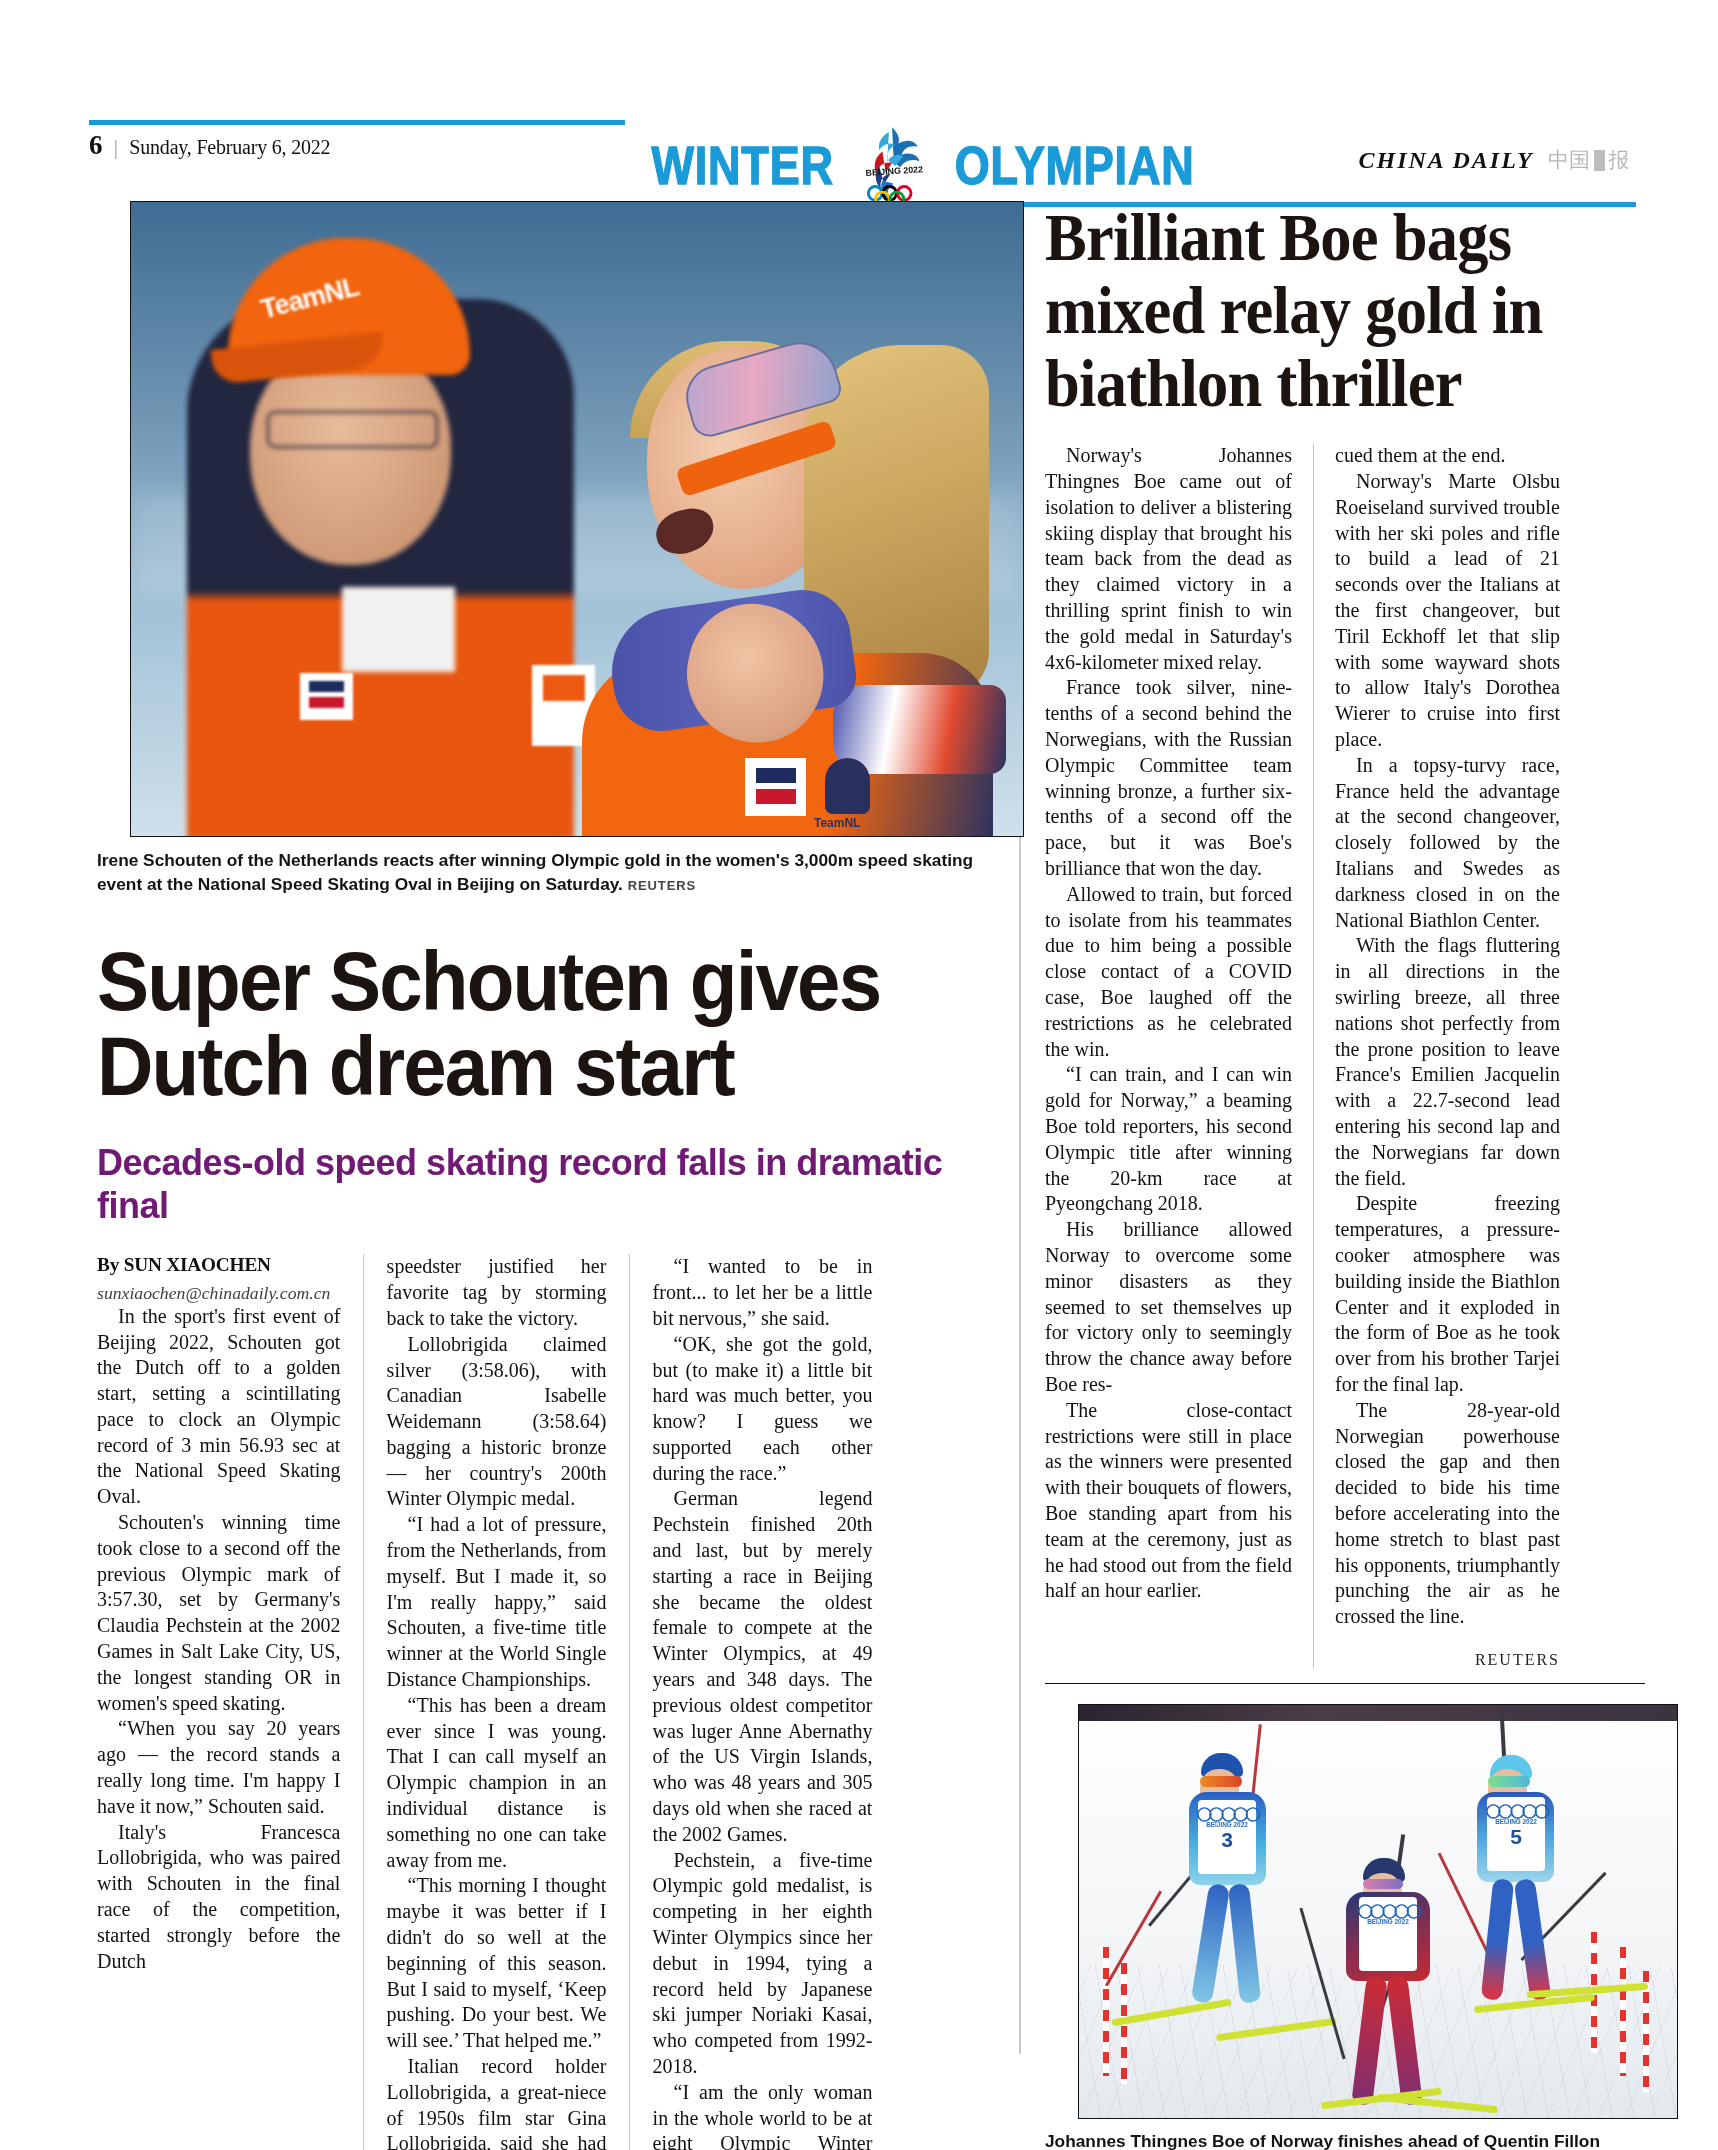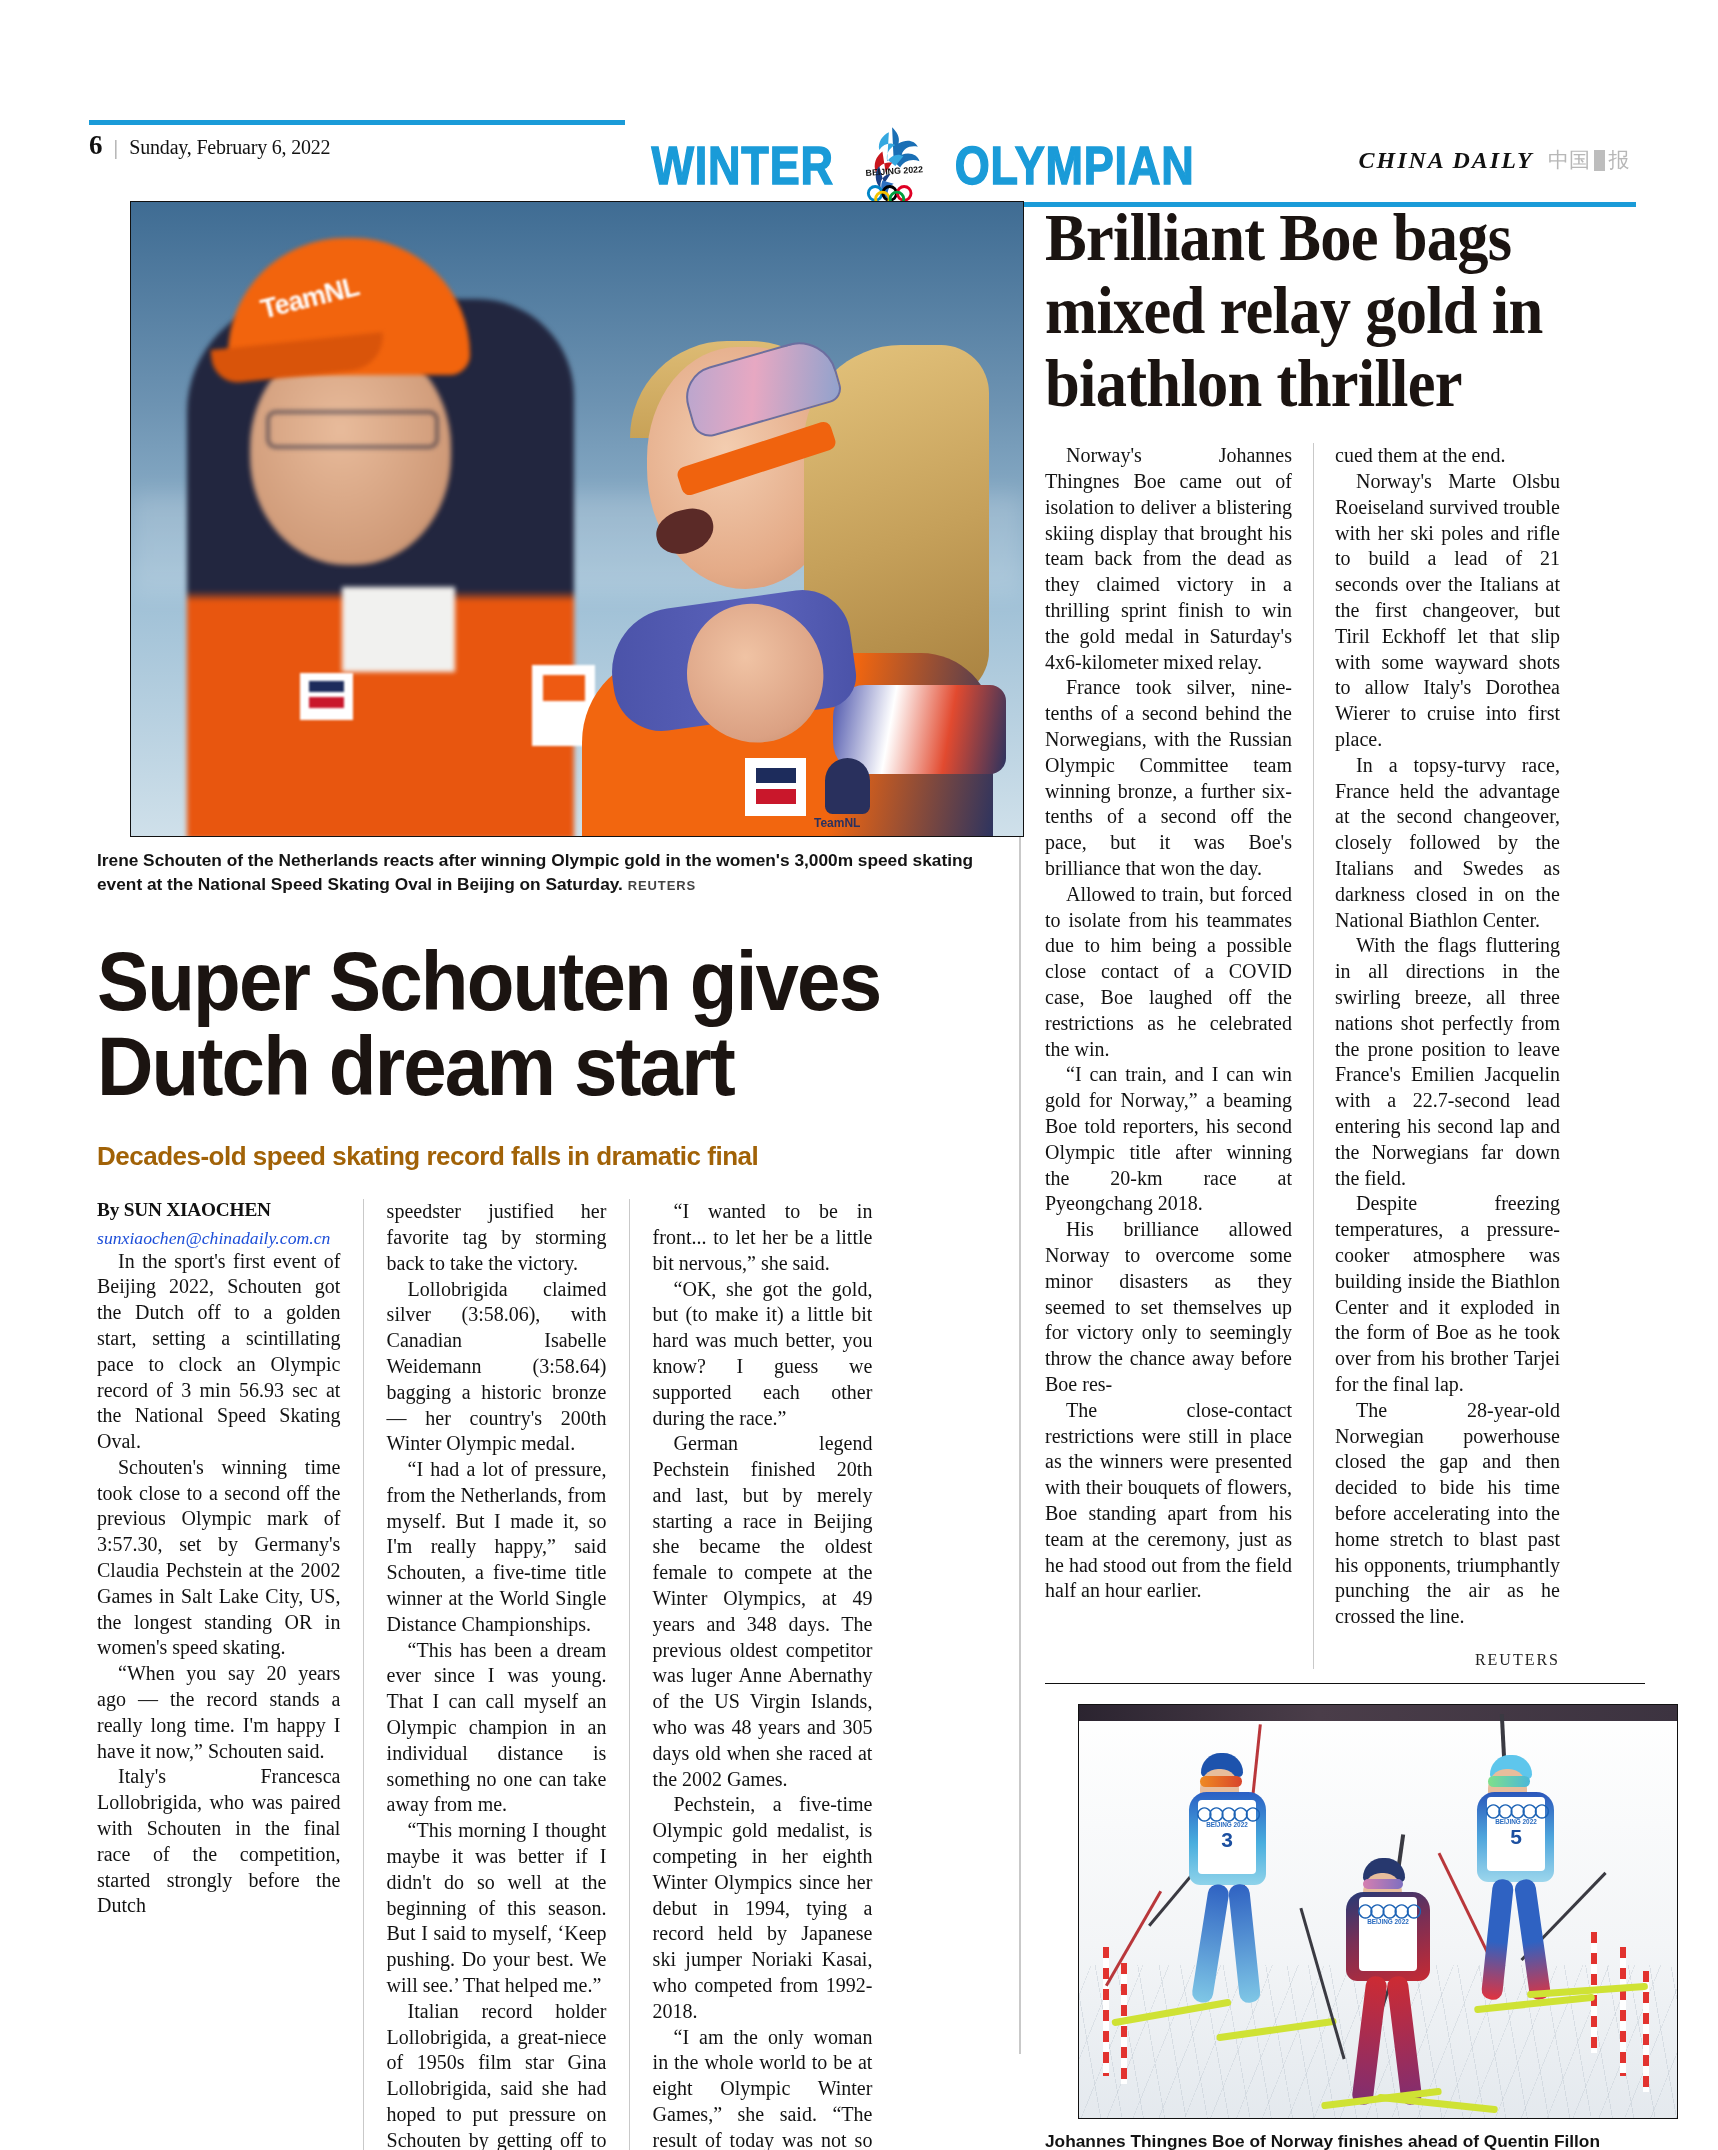--- a/index.html
+++ b/index.html
@@ -477,24 +477,24 @@
     font-size: 84px;
     line-height: 1.02;
     letter-spacing: -2px;
     color: #1b1411;
     margin-top: 42px;
     transform: scaleX(0.93);
     transform-origin: left center;
   }
   .subhead {
     font-family: "Liberation Sans", sans-serif;
-    font-size: 26px;
+    font-size: 36px;
     line-height: 1.2;
     letter-spacing: -0.5px;
-    color: #a16207;
+    color: #701a75;
     margin-top: 31px;
   }
 
   .headline-right {
     font-family: "Liberation Serif", serif;
     font-size: 68px;
     line-height: 1.07;
     letter-spacing: -0.8px;
     color: #1b1411;
     transform: scaleX(0.92);
@@ -509,21 +509,21 @@
     font-family: "Liberation Serif", serif;
     font-weight: bold;
     font-size: 19.3px;
     letter-spacing: -0.2px;
     color: #111;
   }
   .byline-mail {
     font-family: "Liberation Serif", serif;
     font-style: italic;
     font-size: 17.7px;
-    color: #1d4ed8;
+    color: #404040;
     margin-top: 6.4px;
   }
 
   .cols-main {
     display: flex;
     margin-top: 27px;
     gap: 0;
   }
   .col {
     width: 266px;

